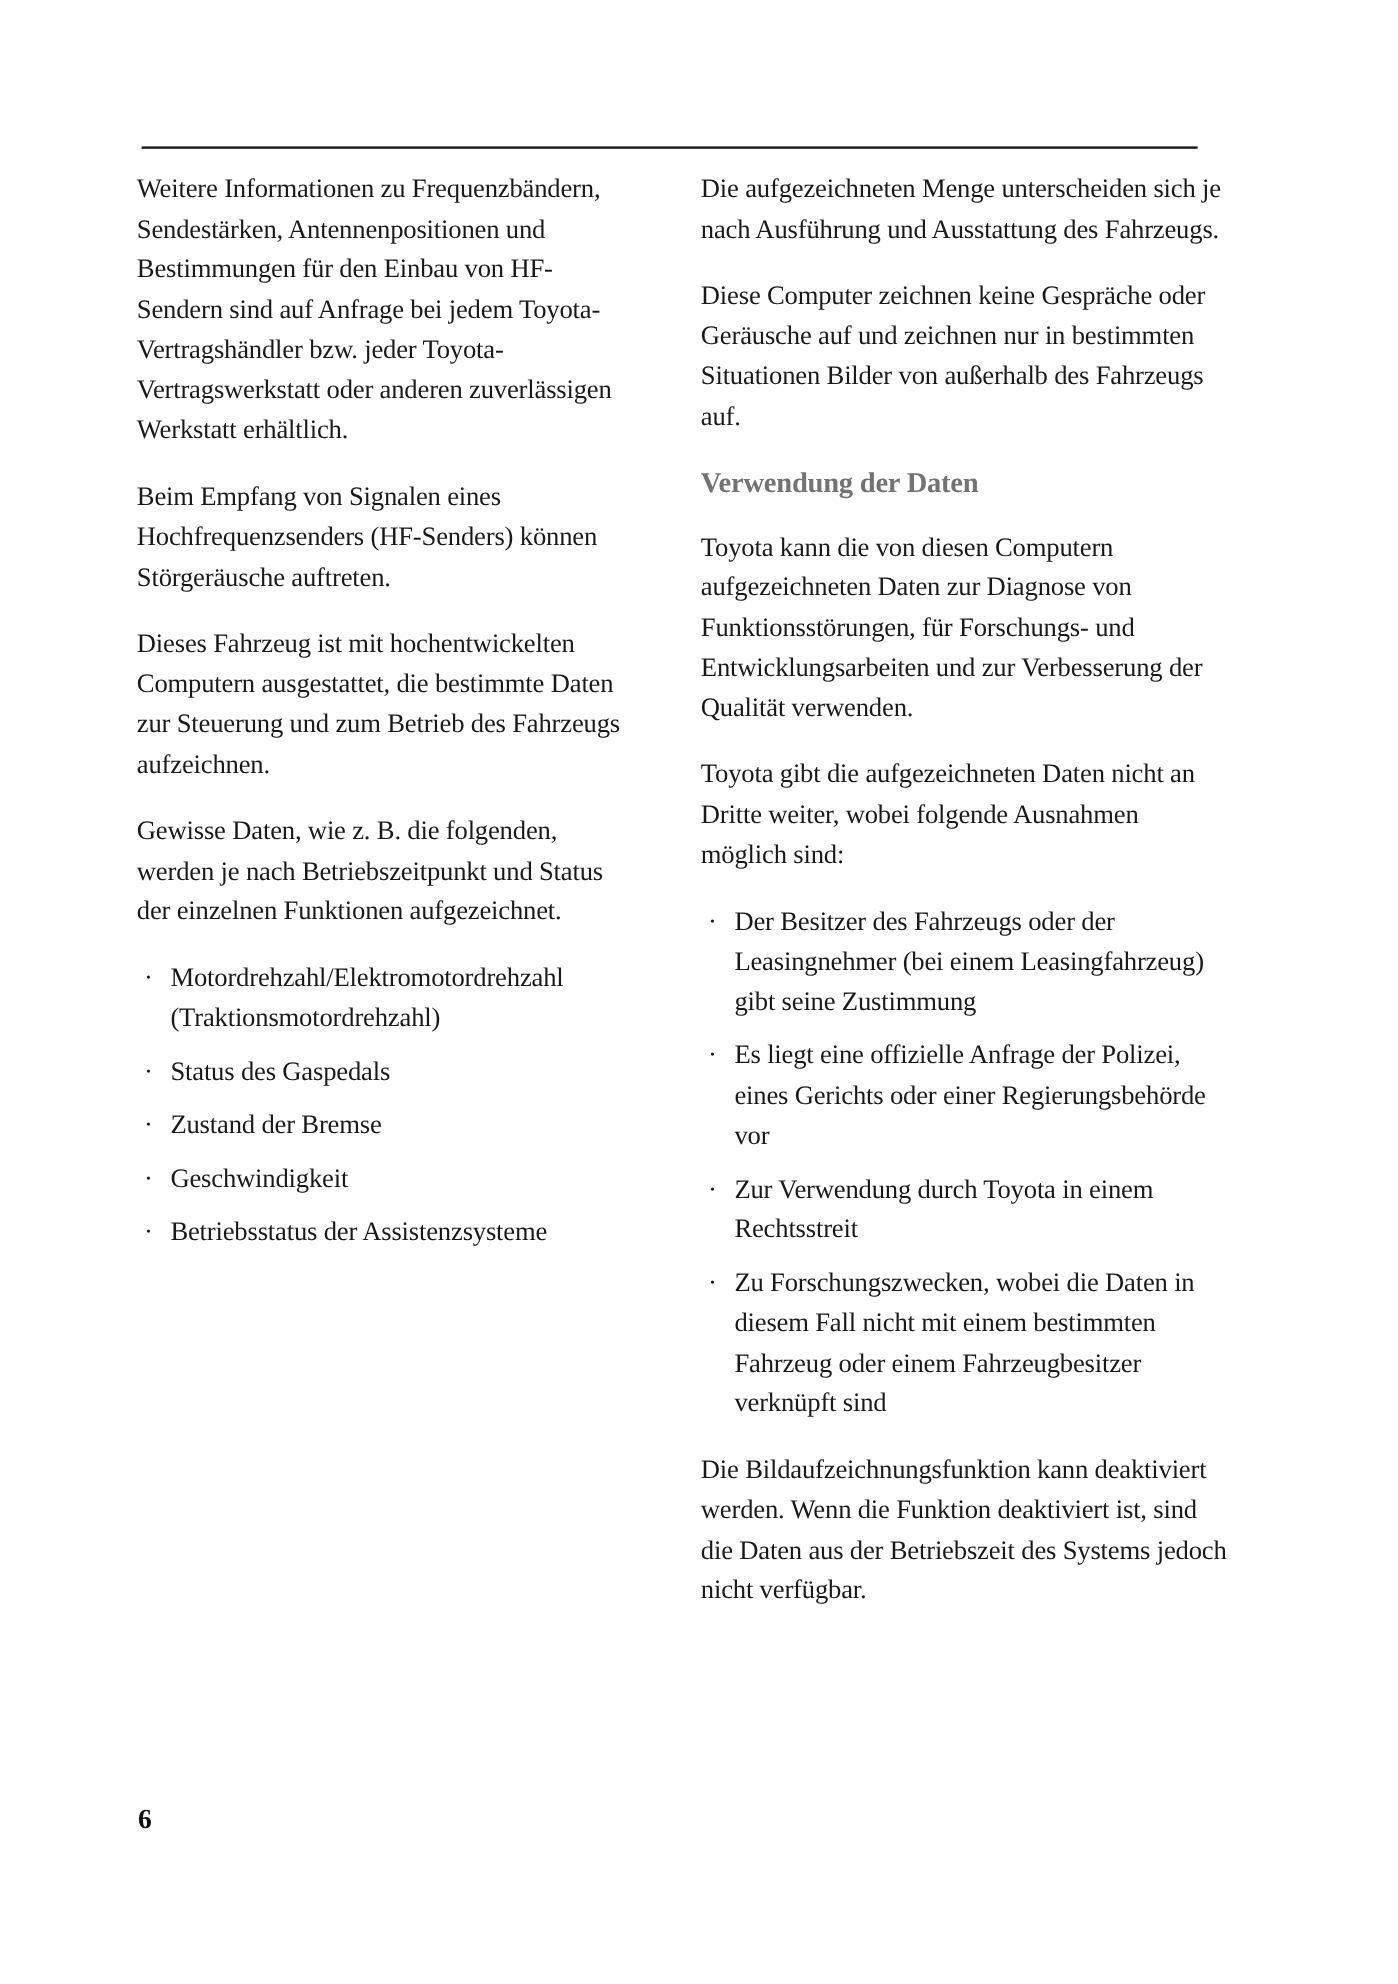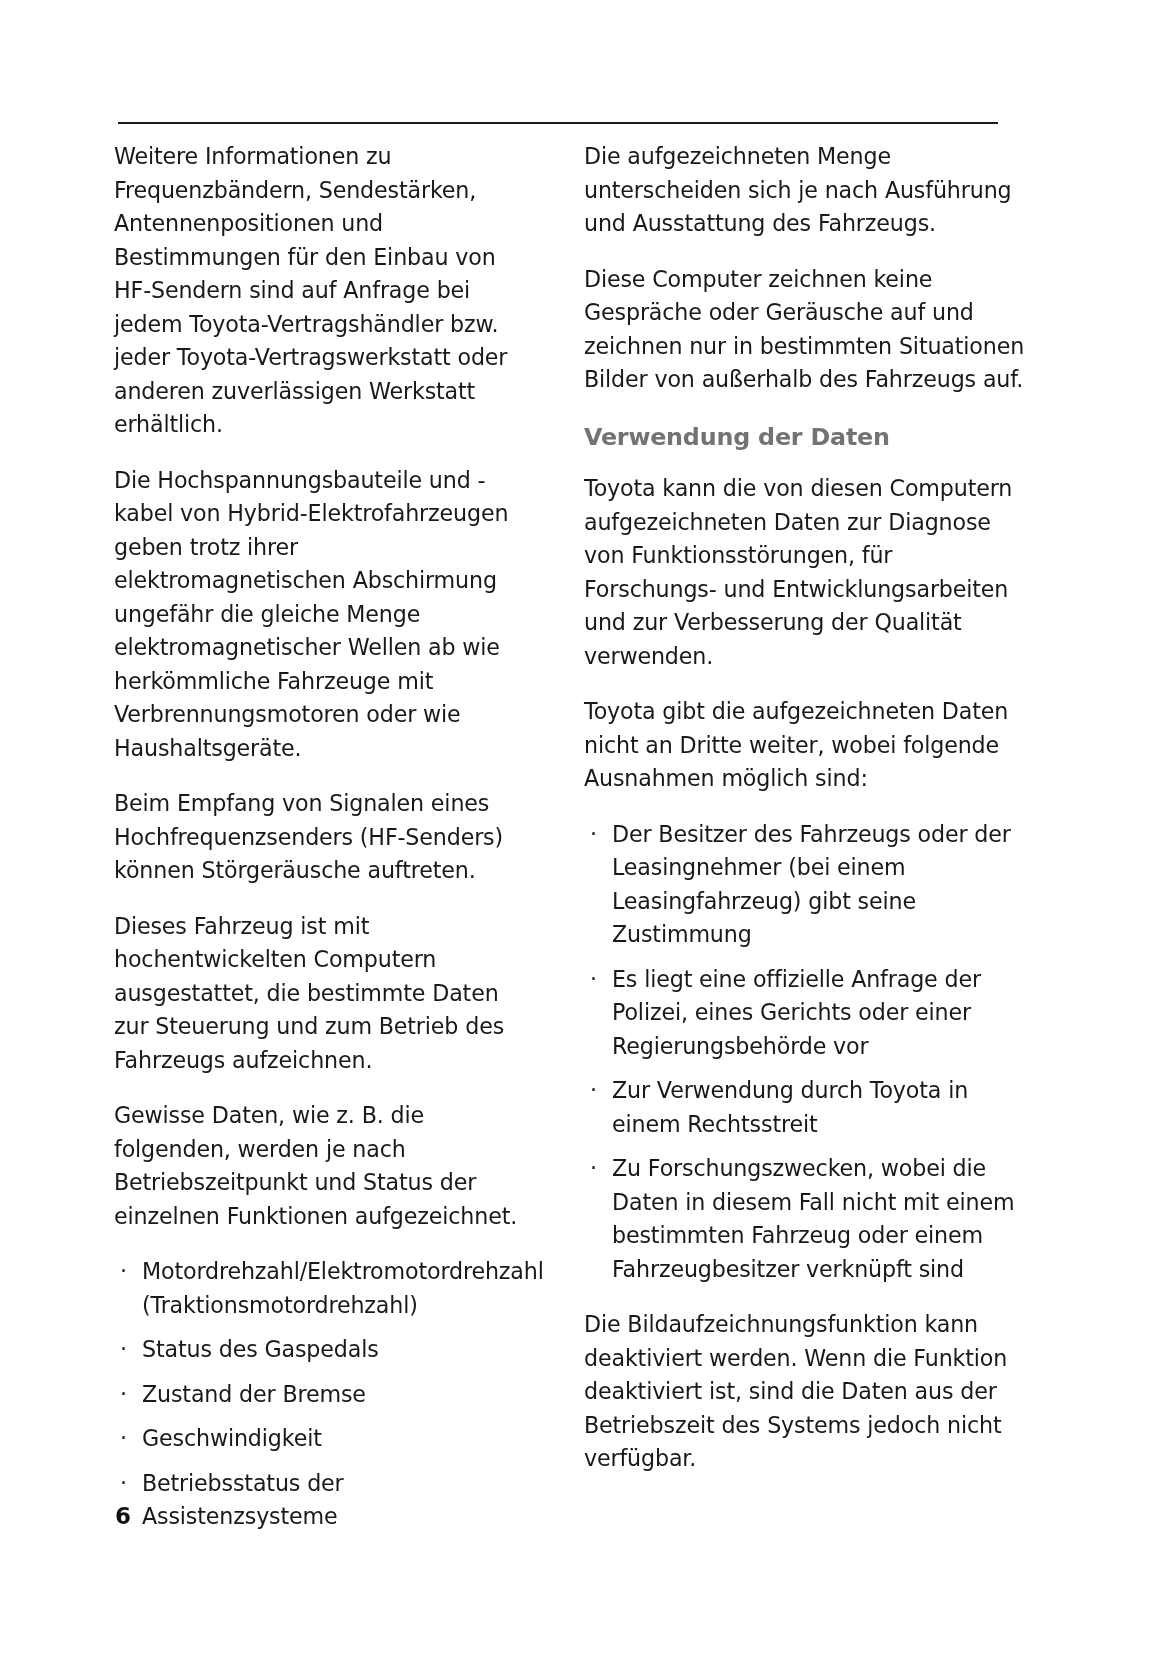--- a/index.html
+++ b/index.html
@@ -16,20 +16,21 @@
     overflow: hidden;
   }
   .page {
     position: absolute;
     top: 0;
     left: 0;
     width: 1165px;
     height: 1653px;
     box-sizing: border-box;
     padding: 0;
+    font-family: Liberation Serif, serif;
   }
   .header-rule {
     position: absolute;
     left: 118px;
     top: 122px;
     width: 880px;
     height: 2px;
     background: #1a1a1a;
   }
   .columns {
@@ -109,21 +110,20 @@
 <body>
 
 <div class="page">
 
   <div class="header-rule"></div>
 
   <div class="columns">
 
     <div class="col col-left">
       <p class="body-text">Weitere Informationen zu Frequenzbändern, Sendestärken, Antennenpositionen und Bestimmungen für den Einbau von HF-Sendern sind auf Anfrage bei jedem Toyota-Vertragshändler bzw. jeder Toyota-Vertragswerkstatt oder anderen zuverlässigen Werkstatt erhältlich.</p>
-      <p class="body-text">Die Hochspannungsbauteile und -kabel von Hybrid-Elektrofahrzeugen geben trotz ihrer elektromagnetischen Abschirmung ungefähr die gleiche Menge elektromagnetischer Wellen ab wie herkömmliche Fahrzeuge mit Verbrennungsmotoren oder wie Haushaltsgeräte.</p>
       <p class="body-text">Beim Empfang von Signalen eines Hochfrequenzsenders (HF-Senders) können Störgeräusche auftreten.</p>
       <p class="body-text">Dieses Fahrzeug ist mit hochentwickelten Computern ausgestattet, die bestimmte Daten zur Steuerung und zum Betrieb des Fahrzeugs aufzeichnen.</p>
       <p class="body-text">Gewisse Daten, wie z. B. die folgenden, werden je nach Betriebszeitpunkt und Status der einzelnen Funktionen aufgezeichnet.</p>
       <ul class="bullet-list">
         <li><span class="bullet-dot">·</span><span>Motordrehzahl/Elektromotordrehzahl (Traktionsmotordrehzahl)</span></li>
         <li><span class="bullet-dot">·</span><span>Status des Gaspedals</span></li>
         <li><span class="bullet-dot">·</span><span>Zustand der Bremse</span></li>
         <li><span class="bullet-dot">·</span><span>Geschwindigkeit</span></li>
         <li><span class="bullet-dot">·</span><span>Betriebsstatus der Assistenzsysteme</span></li>
 

